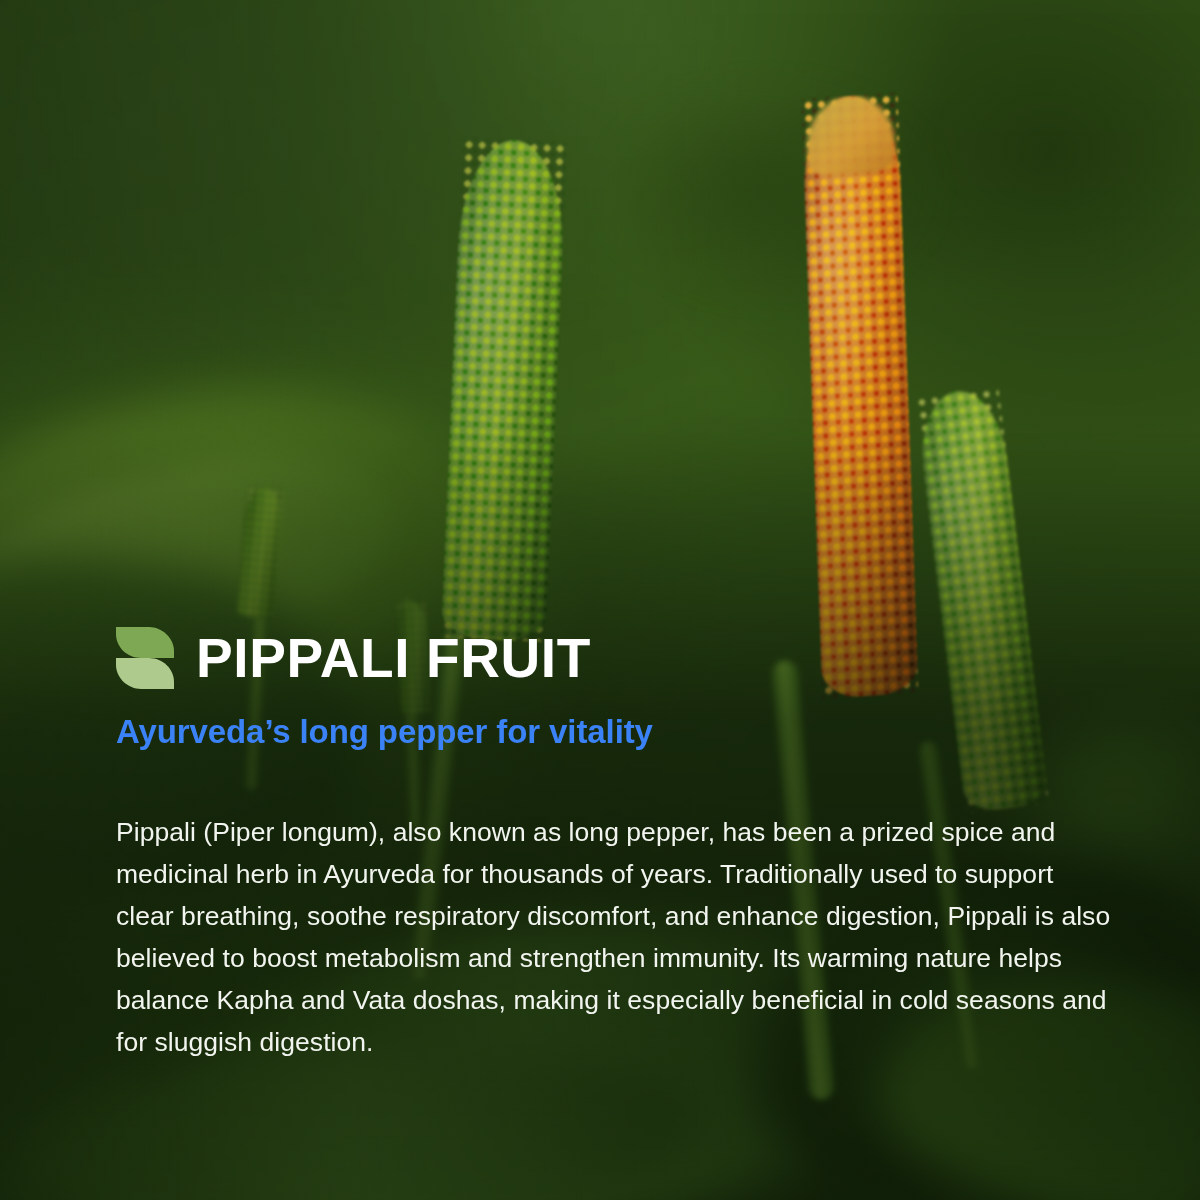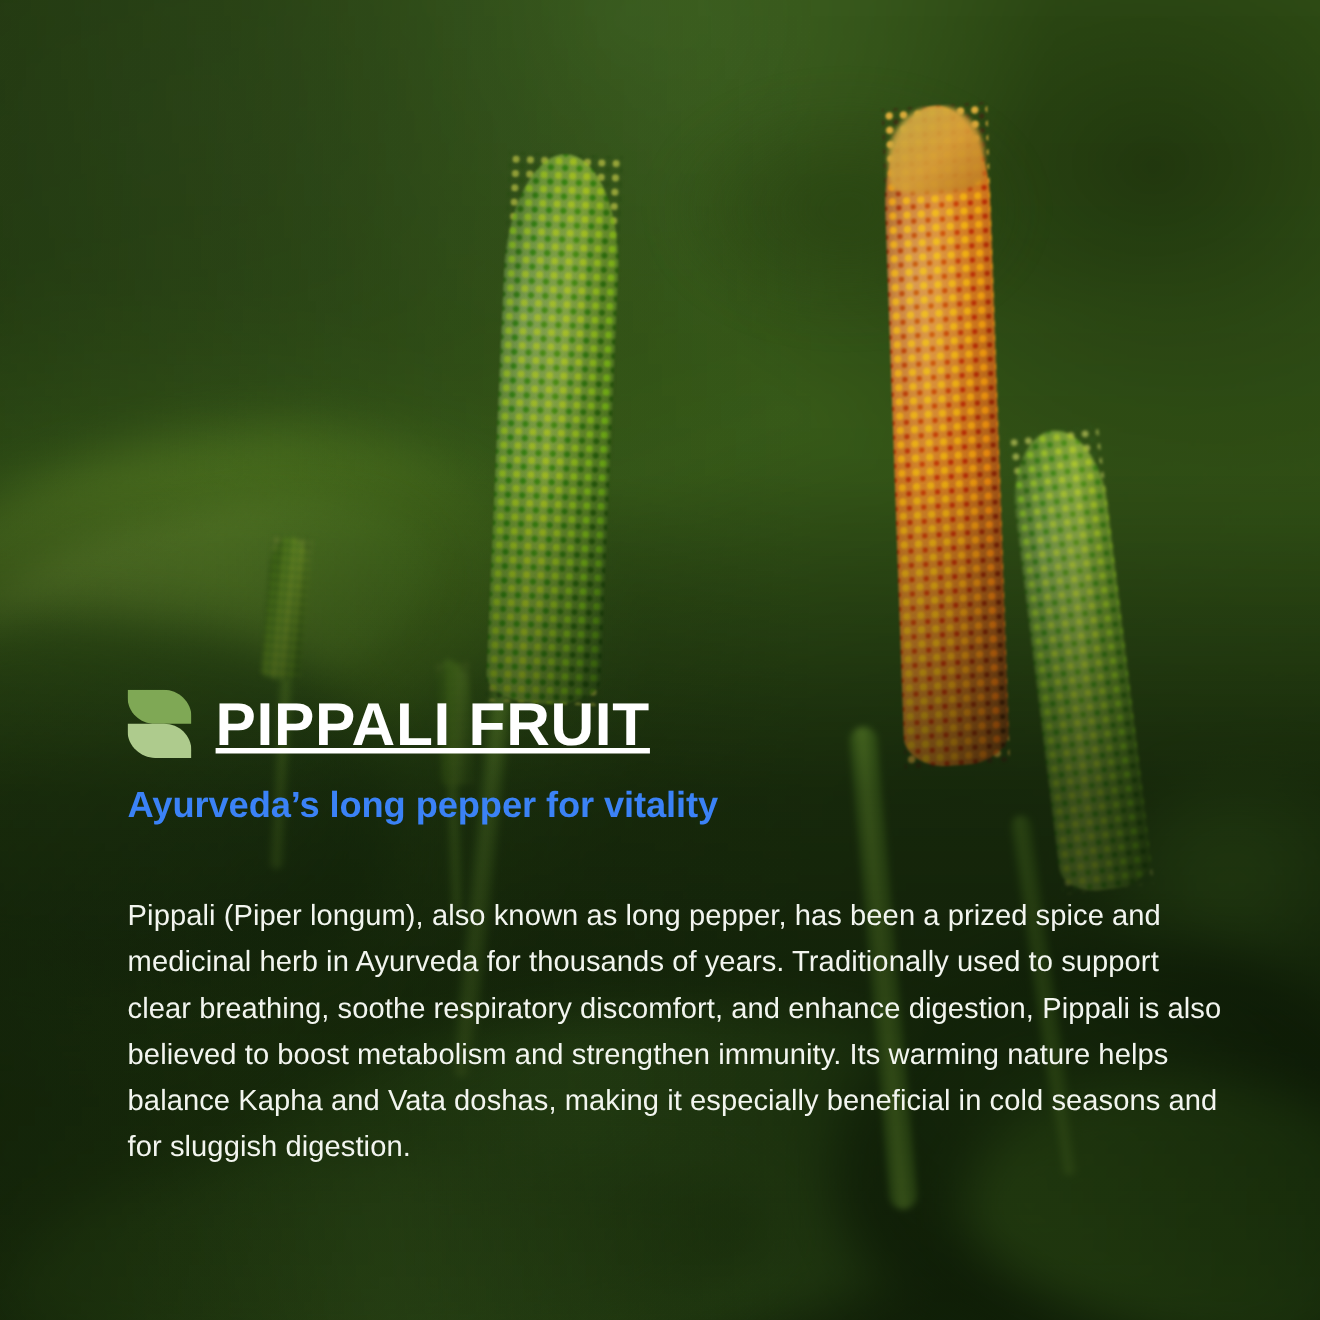--- a/index.html
+++ b/index.html
@@ -274,21 +274,20 @@
     left: 116px;
     top: 625px;
     width: 1000px;
     color: #ffffff;
   }
   .brand-row {
     display: flex;
     align-items: center;
     gap: 22px;
     height: 66px;
-    text-decoration: underline;
   }
   .logo-mark {
     width: 58px;
     height: 62px;
     flex: none;
     display: block;
   }
   .title {
     margin: 0;
     font-size: 55px;

